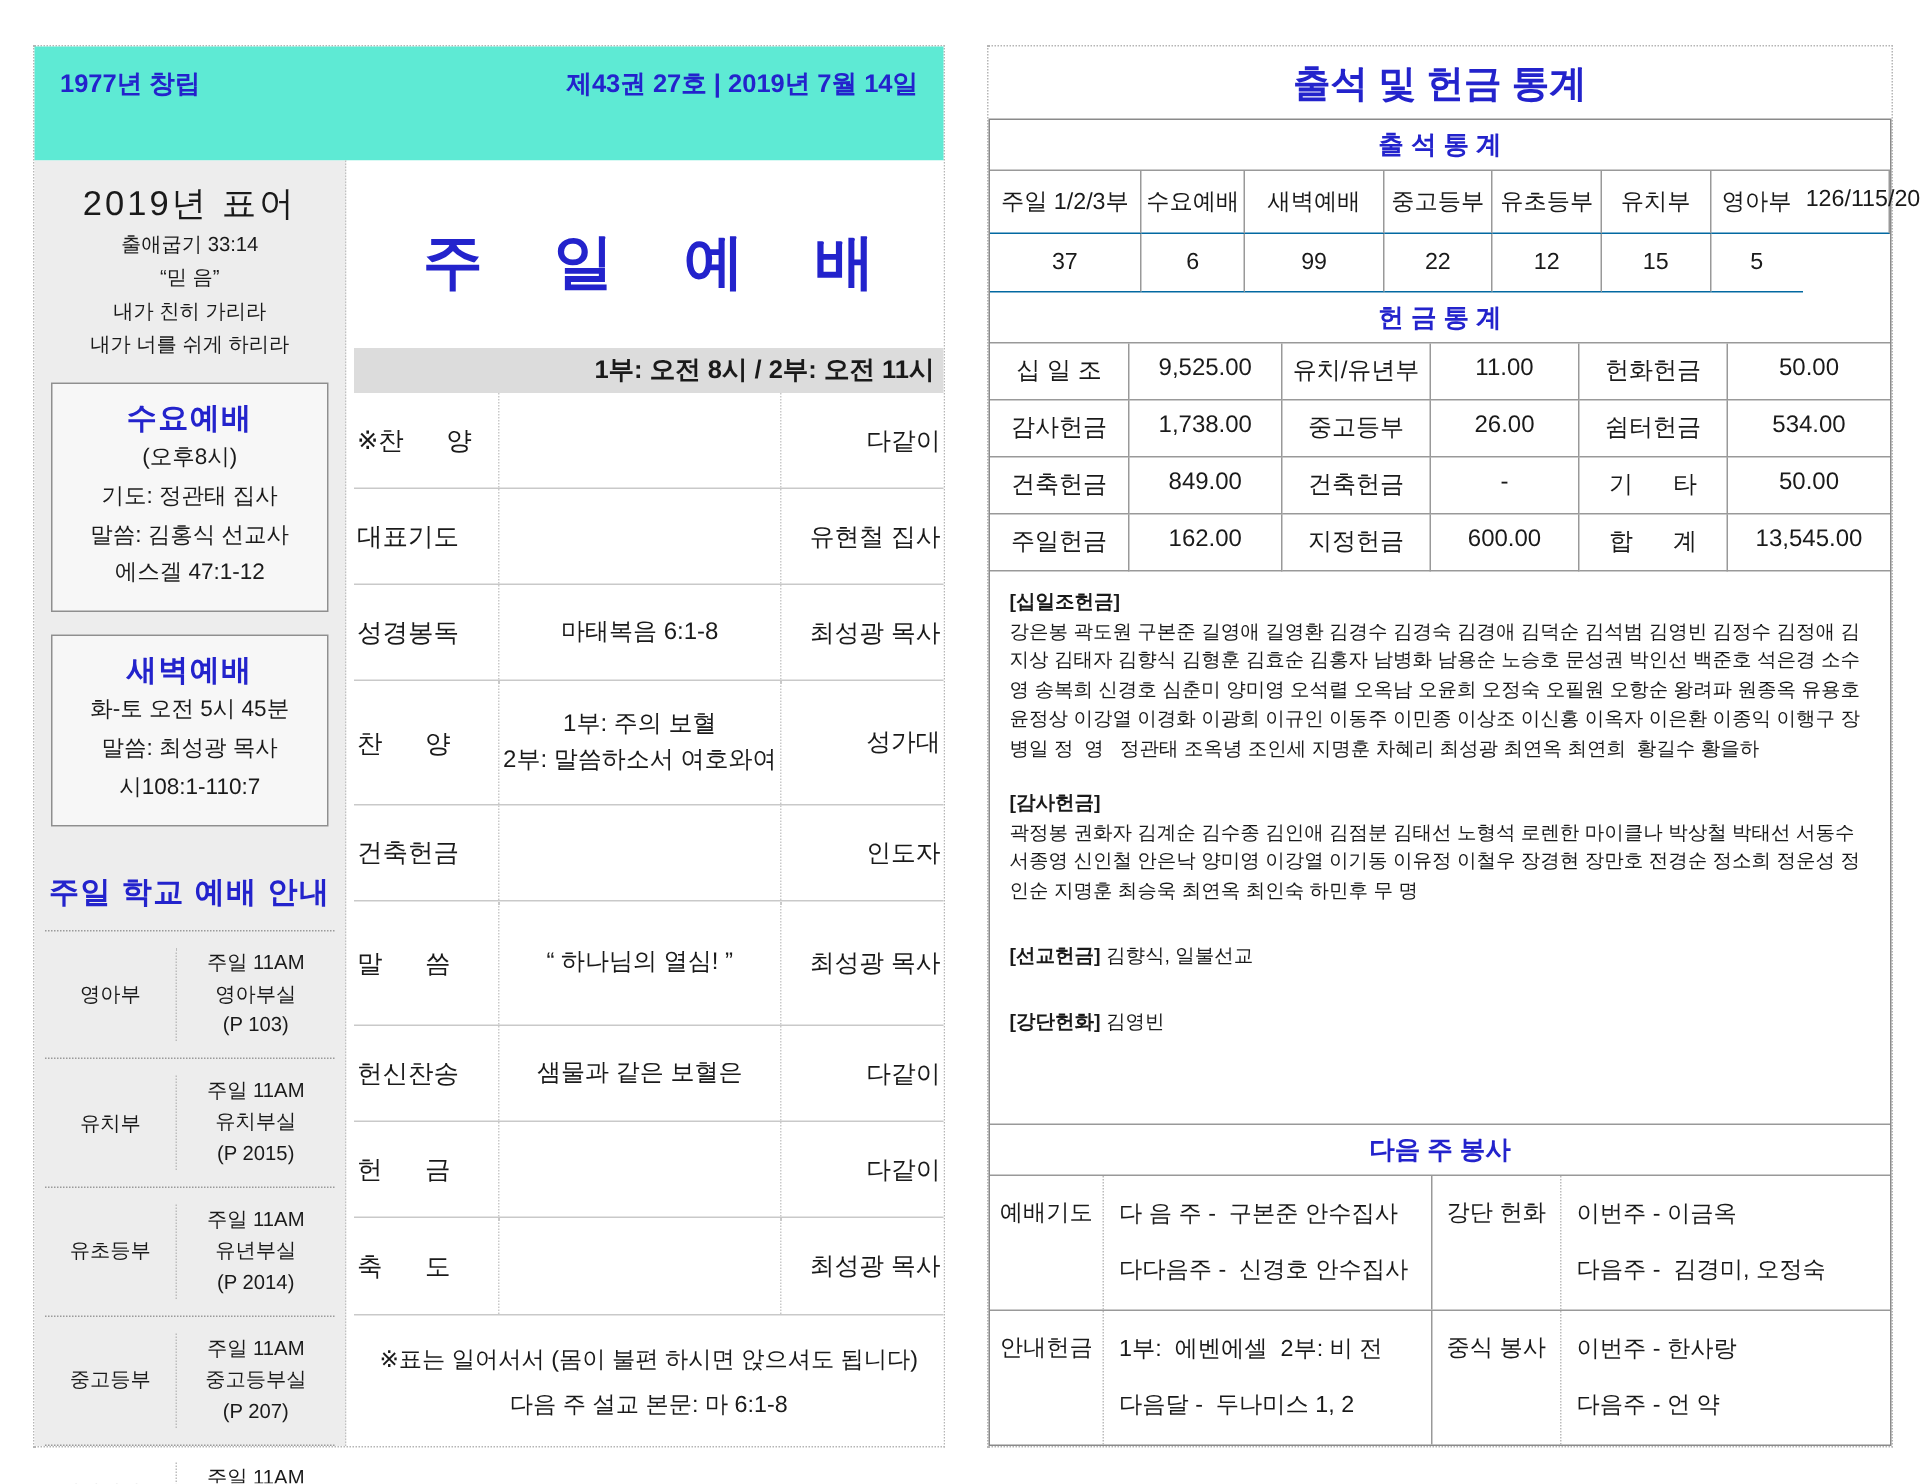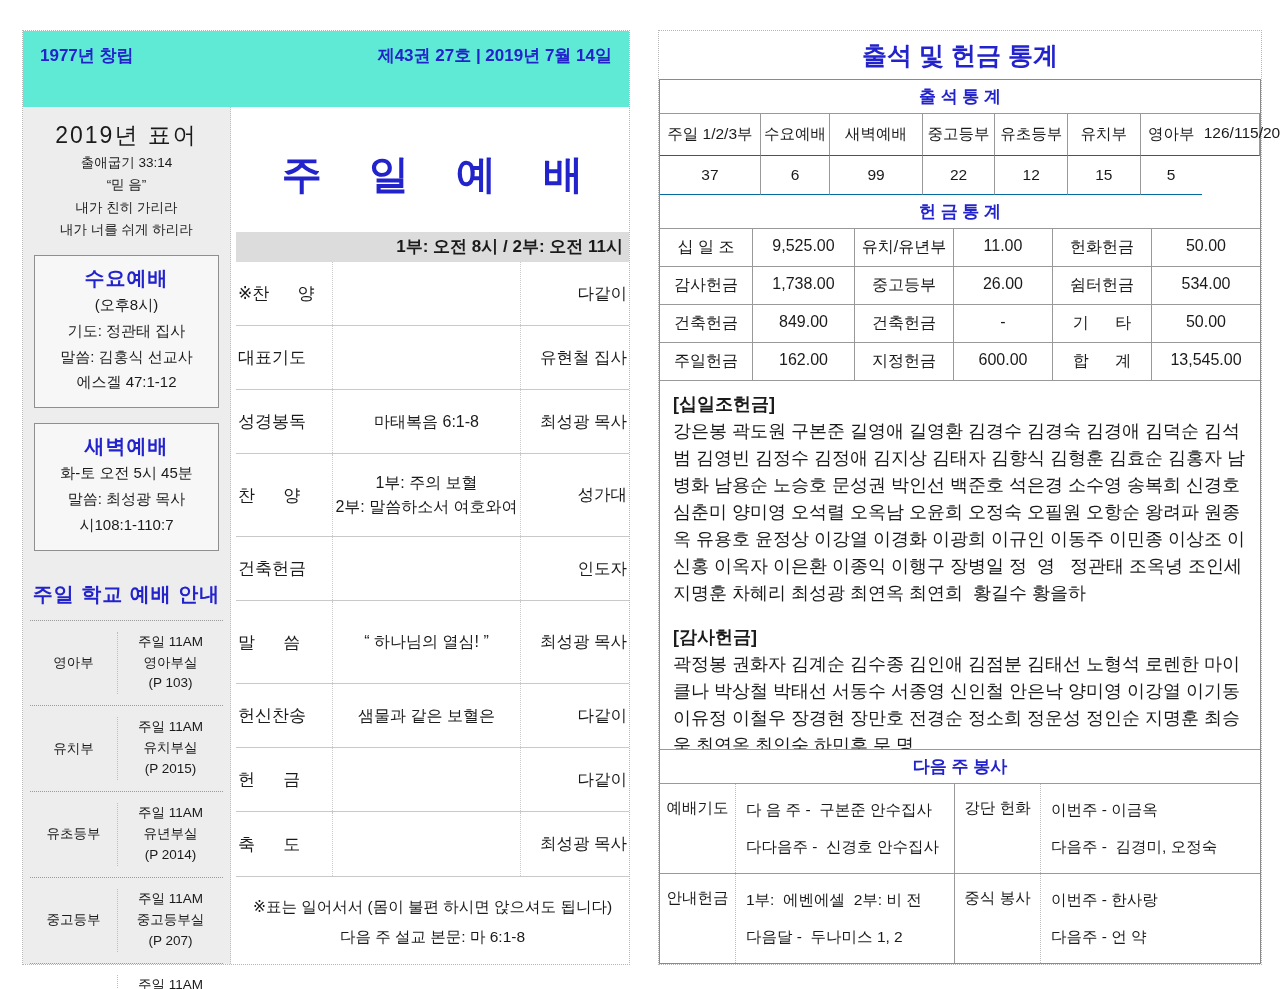--- a/index.html
+++ b/index.html
@@ -56,21 +56,21 @@
   .sec-head { text-align:center; font-size:17px; font-weight:bold; padding:5px 0;
               border-bottom:1px solid #999; }
   .att-grid { display:grid; grid-template-columns:16.8% 11.6% 15.4% 12.1% 12.1% 12.1% 10.2% 9.7%; }
   .att-cell { text-align:center; font-size:15.5px; padding:10px 2px;
               border-right:1px solid #999; border-bottom:1px solid #0369a1; }
   .att-cell.last { border-right:none; }
   .off-grid { display:grid; grid-template-columns:15.5% 17% 16.5% 16.5% 16.5% 18%; }
   .off-cell { text-align:center; font-size:16px; padding:8px 2px;
               border-right:1px solid #999; border-bottom:1px solid #999; }
   .off-cell.last { border-right:none; }
-  .donors { flex:1; padding:10px 13px 6px 13px; font-size:18px; line-height:1.5; overflow:hidden; }
+  .donors { flex:1; padding:10px 13px 6px 13px; font-size:13px; line-height:1.5; overflow:hidden; }
   .donor-label { font-weight:bold; }
   .donor-block { margin-bottom:17px; }
   .donor-inline { margin-top:24px; }
   .nw-head { border-top:1px solid #999; }
   .nw-grid { display:grid; grid-template-columns:76px 1fr 86px 1fr; }
   .nw-row-border { border-bottom:1px solid #999; }
   .nw-label { text-align:center; font-size:15.5px; padding-top:14px;
               border-right:1px dotted #bbb; }
   .nw-content { font-size:15.5px; line-height:2.35; padding:8px 4px 8px 10px; }
   .nw-content.mid { border-right:1px solid #999; }

